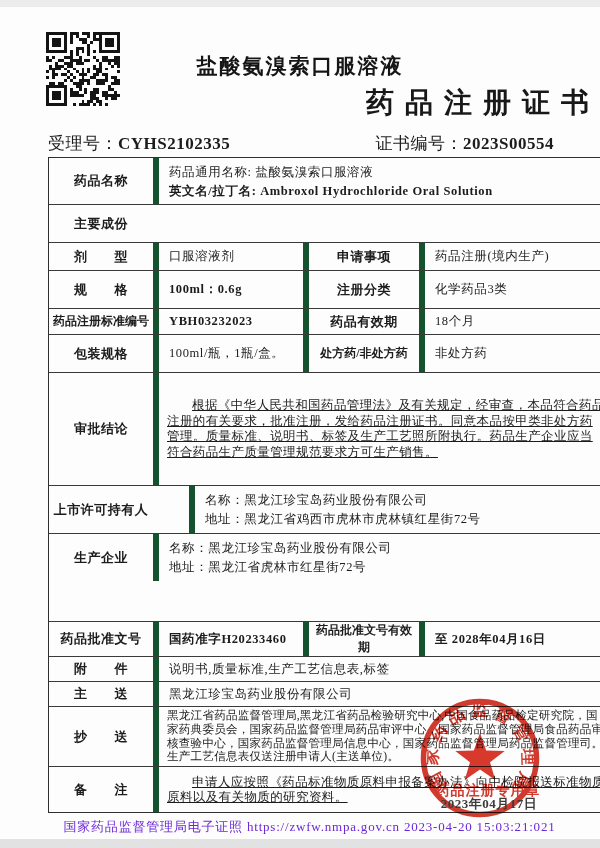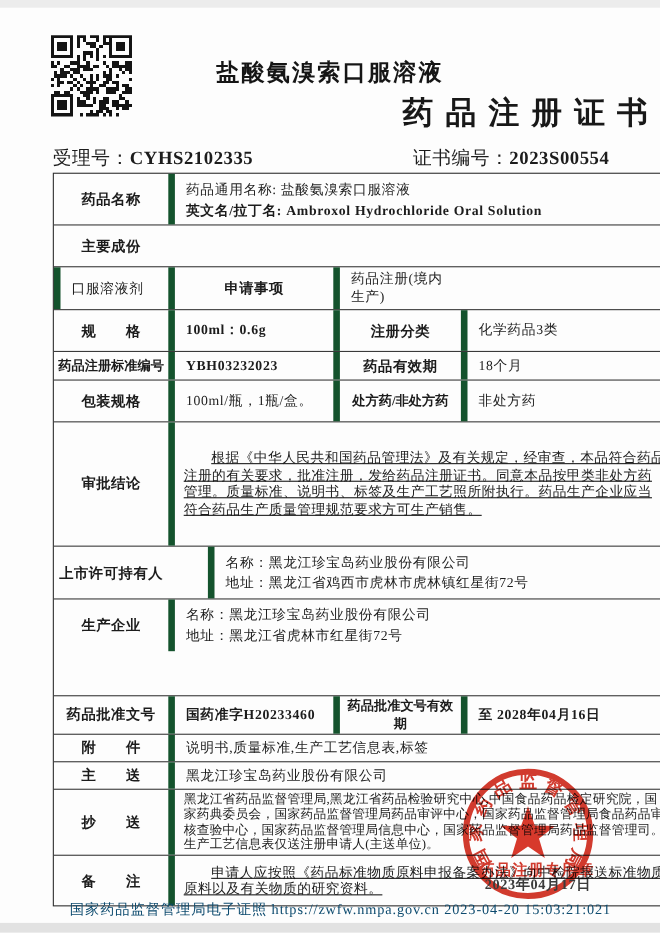--- a/index.html
+++ b/index.html
@@ -83,21 +83,21 @@
   .r13 .ptext{font-size:11.6px;line-height:13.8px;letter-spacing:0.2px;}
   .r14 .ptext{line-height:15px;}
 
   .seal{
     position:absolute;left:405px;top:695px;width:150px;height:130px;
     mix-blend-mode:multiply;opacity:0.92;
   }
 
   .footer{
     position:absolute;top:818px;left:0;right:0;
-    text-align:center;color:#0c4a6e;
+    text-align:center;color:#6d28d9;
     font-size:13px;letter-spacing:0.8px;margin-left:19px;
   }
 </style>
 </head>
 <body>
 
 <div class="page">
   <div class="edge-top"></div>
 
   <svg id="qr" class="qr" viewBox="0 0 74 74" shape-rendering="crispEdges">
@@ -424,20 +424,21 @@
         <div>药品通用名称: 盐酸氨溴索口服溶液</div>
         <div class="b">英文名/拉丁名: Ambroxol Hydrochloride Oral Solution</div>
       </div>
     </div>
 
     <div class="row r2">
       <div class="lbl">主要成份</div>
     </div>
 
     <div class="row r3 four">
+      <div class="lbl">剂　　型</div>
       <div class="cell val">口服溶液剂</div>
       <div class="cell lbl">申请事项</div>
       <div class="cell val">药品注册(境内生产)</div>
     </div>
 
     <div class="row r4 four">
       <div class="lbl">规　　格</div>
       <div class="cell val b">100ml：0.6g</div>
       <div class="cell lbl">注册分类</div>
       <div class="cell val">化学药品3类</div>

